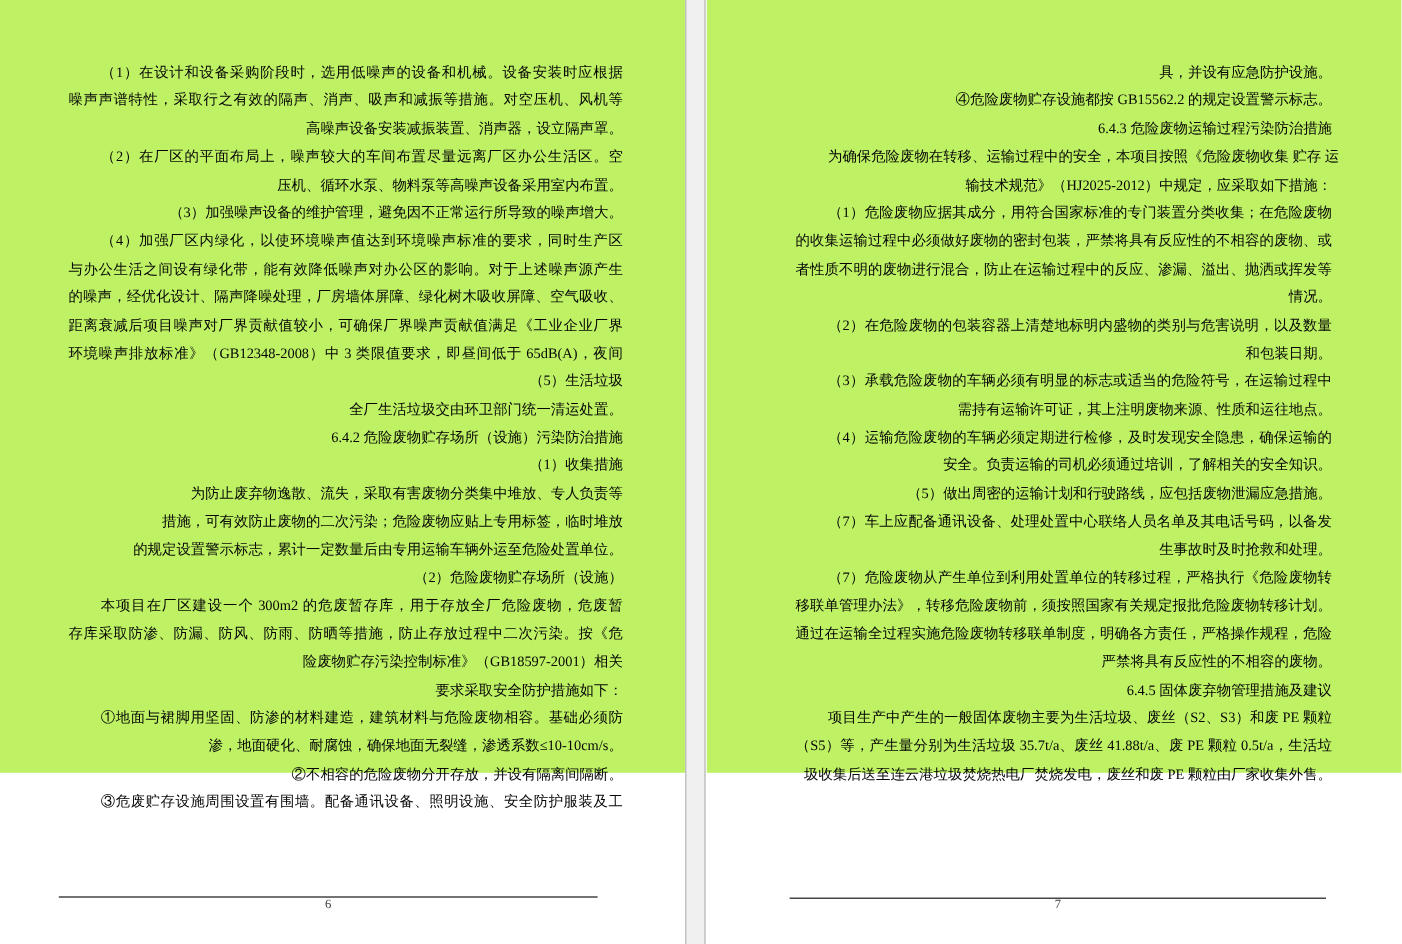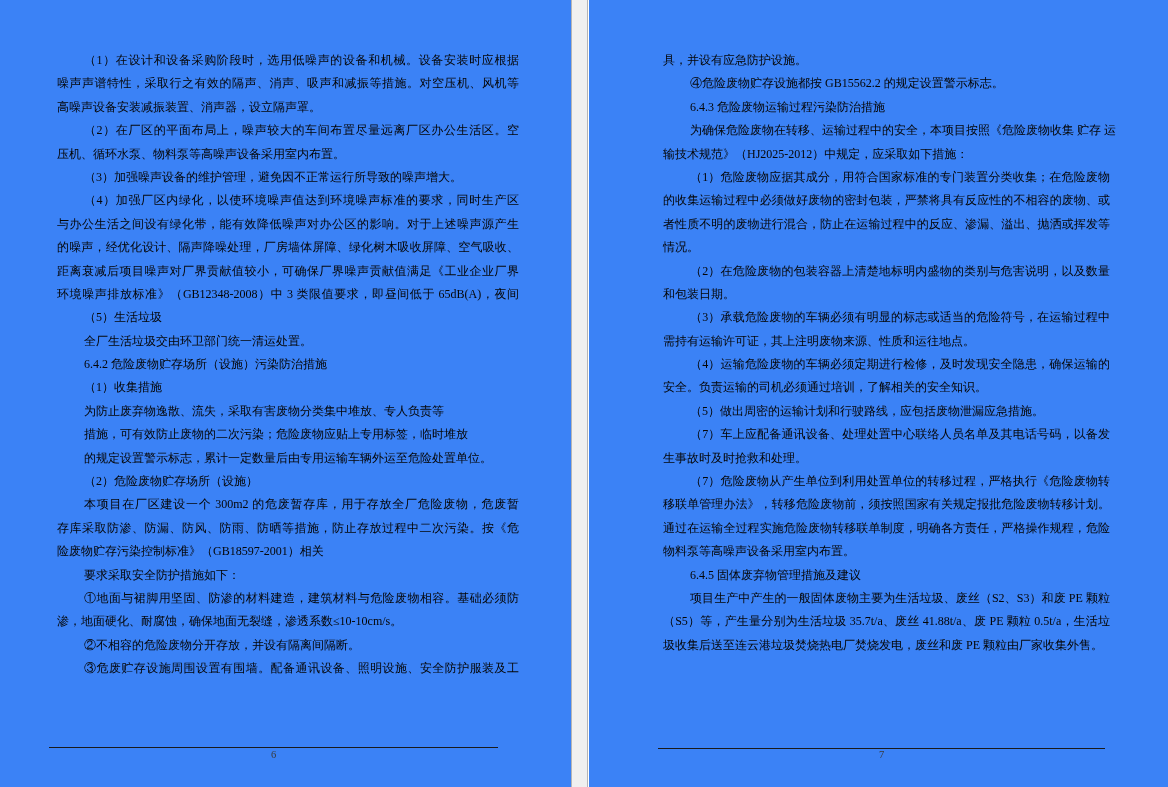--- a/index.html
+++ b/index.html
@@ -15,34 +15,34 @@
 
   .gutter {
     position: absolute;
     left: 571px; top: 0;
     width: 17px; height: 787px;
     background: #f0f0f0;
     border-left: 1px solid #b5b5b5;
     border-right: 1px solid #b5b5b5;
   }
 
-  .page { position: absolute; top: 0; height: 787px; background: #3b82f6; text-decoration: underline; }
+  .page { position: absolute; top: 0; height: 644px; background: #bef264; text-decoration: underline; }
   .page.left  { left: 0;    width: 571px; }
   .page.right { left: 589px; width: 579px; }
 
   .text-column { position: absolute; top: 49px; }
   .page.left  .text-column { left: 57px;  width: 462px; }
   .page.right .text-column { left: 74px;  width: 447px; }
 
   .line {
     height: 23.4px;
     line-height: 23.4px;
     font-size: 12px;
     white-space: nowrap;
-    text-align: left;
+    text-align: right;
     color: #050505;
   }
   .line.indent { padding-left: 27px; }
   .line.just {
     text-align: justify;
     text-align-last: justify;
     text-justify: inter-character;
   }
 
   .footer-rule {
@@ -120,21 +120,21 @@
         <div class="line indent just">（3）承载危险废物的车辆必须有明显的标志或适当的危险符号，在运输过程中</div>
         <div class="line">需持有运输许可证，其上注明废物来源、性质和运往地点。</div>
         <div class="line indent just">（4）运输危险废物的车辆必须定期进行检修，及时发现安全隐患，确保运输的</div>
         <div class="line">安全。负责运输的司机必须通过培训，了解相关的安全知识。</div>
         <div class="line indent">（5）做出周密的运输计划和行驶路线，应包括废物泄漏应急措施。</div>
         <div class="line indent just">（7）车上应配备通讯设备、处理处置中心联络人员名单及其电话号码，以备发</div>
         <div class="line">生事故时及时抢救和处理。</div>
         <div class="line indent just">（7）危险废物从产生单位到利用处置单位的转移过程，严格执行《危险废物转</div>
         <div class="line just">移联单管理办法》，转移危险废物前，须按照国家有关规定报批危险废物转移计划。</div>
         <div class="line just">通过在运输全过程实施危险废物转移联单制度，明确各方责任，严格操作规程，危险</div>
-        <div class="line">物料泵等高噪声设备采用室内布置。</div>
+        <div class="line">严禁将具有反应性的不相容的废物。</div>
         <div class="line indent">6.4.5 固体废弃物管理措施及建议</div>
         <div class="line indent just">项目生产中产生的一般固体废物主要为生活垃圾、废丝（S2、S3）和废 PE 颗粒</div>
         <div class="line just">（S5）等，产生量分别为生活垃圾 35.7t/a、废丝 41.88t/a、废 PE 颗粒 0.5t/a，生活垃</div>
         <div class="line">圾收集后送至连云港垃圾焚烧热电厂焚烧发电，废丝和废 PE 颗粒由厂家收集外售。</div>
       </div>
     <div class="footer-rule"></div>
     <div class="page-number">7</div>
   </div>
 
 </div>

